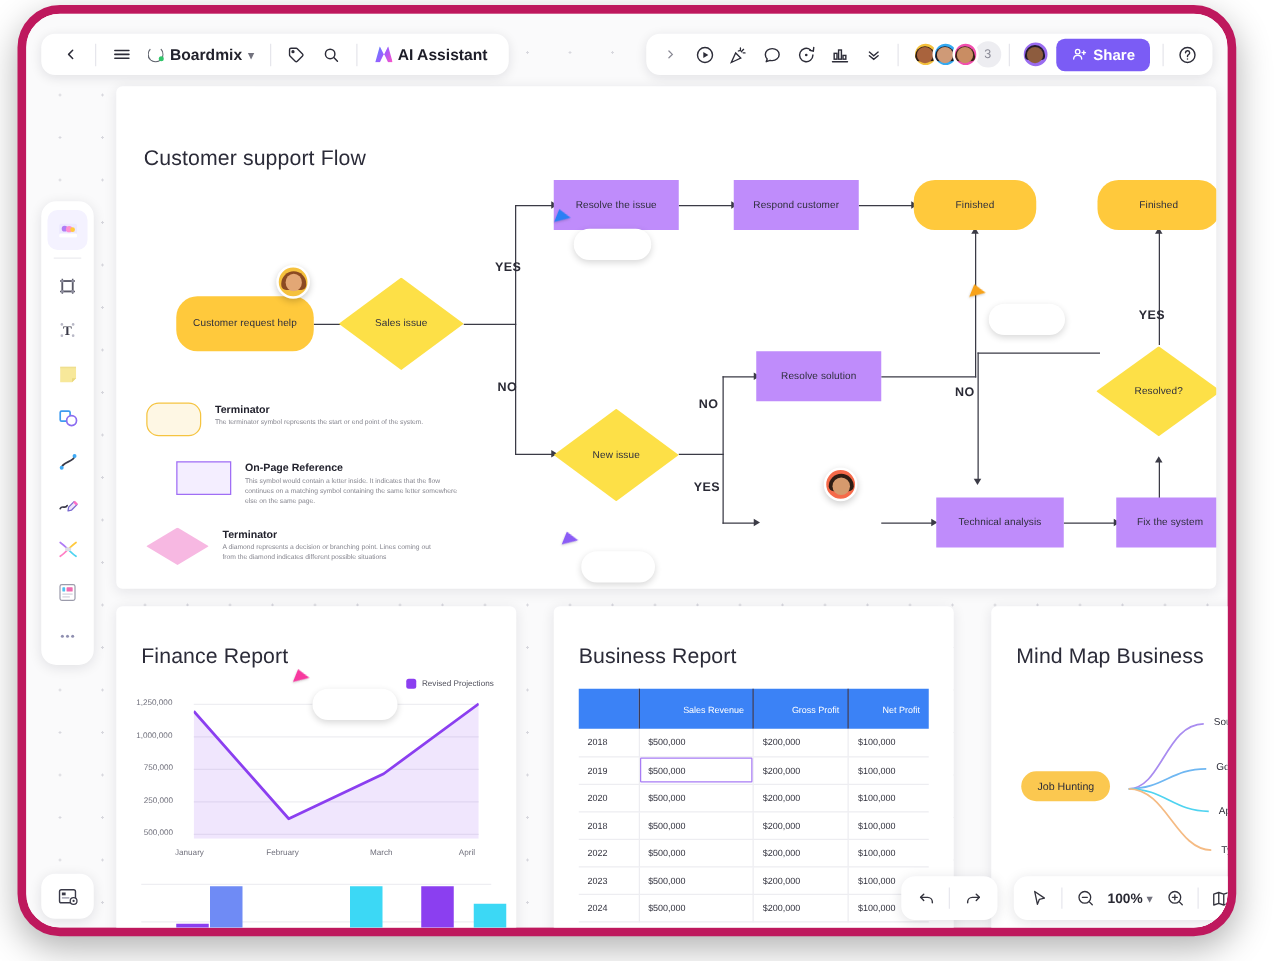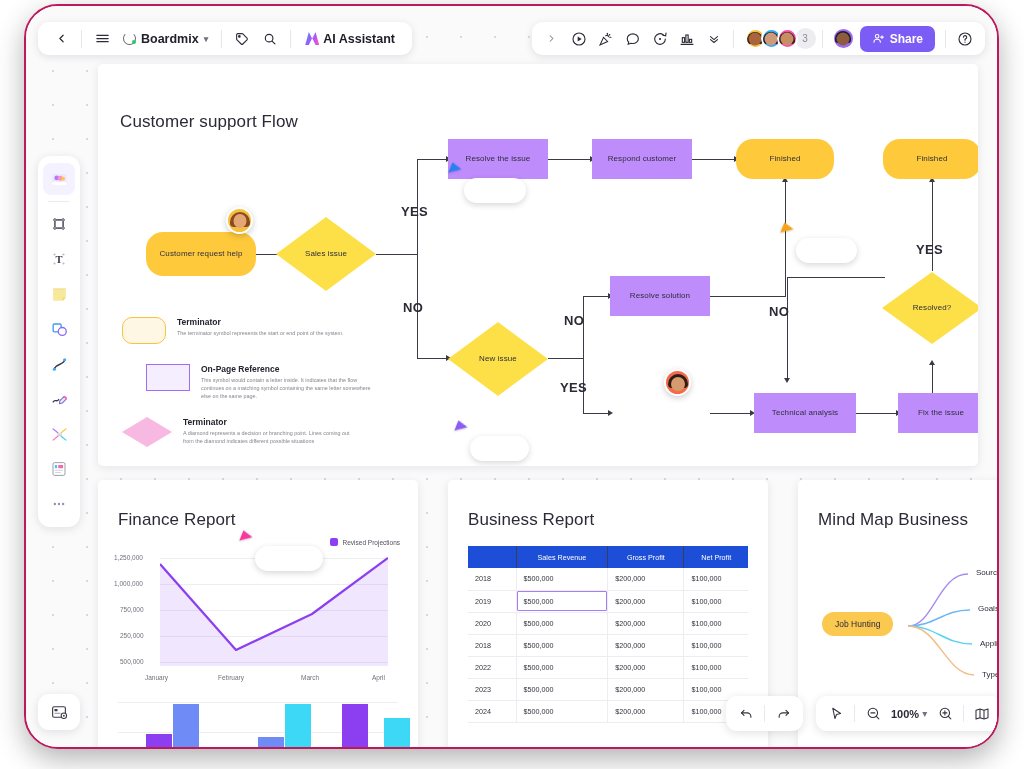--- a/index.html
+++ b/index.html
@@ -6,23 +6,23 @@
   html, body {
     width: 1024px; height: 769px;
     font-family: "Liberation Sans", sans-serif;
     background: #ffffff;
     overflow: hidden;
   }
 
   
   #device {
     position: absolute;
-    left: 24px; top: 4px;
+    left: 14px; top: 4px;
     width: 975px; height: 745px;
-    border: 2px solid #be185d;
+    border: 7px solid #be185d;
     border-radius: 34px;
     background: #fbfbfc;
     overflow: hidden;
     box-shadow: 0 10px 28px rgba(0,0,0,.30);
   }
   #canvas {
     position: absolute; inset: 0;
     background-color: #fafafb;
     background-image: radial-gradient(#d8d8de 1.1px, transparent 1.1px);
     background-size: 34px 34px;
@@ -161,21 +161,21 @@
   .edge { position: absolute; background: #3b3b46; }
   .eh { height: 1.3px; }
   .ev { width: 1.3px; }
   .arw {
     position: absolute; width: 0; height: 0;
   }
   .arw-r { border-top: 3.4px solid transparent; border-bottom: 3.4px solid transparent; border-left: 5px solid #3b3b46; }
   .arw-u { border-left: 3.4px solid transparent; border-right: 3.4px solid transparent; border-bottom: 5px solid #3b3b46; }
   .arw-d { border-left: 3.4px solid transparent; border-right: 3.4px solid transparent; border-top: 5px solid #3b3b46; }
   .elabel {
-    position: absolute; font-size: 13px; font-weight: 700;
+    position: absolute; font-size: 10px; font-weight: 700;
     color: #2b2b36; letter-spacing: .3px;
   }
 
   
   .cursor-tag { position: absolute; }
   .cursor-tag .ptr {
     position: absolute; left: 0; top: 0;
     width: 0; height: 0;
     border-left: 11px solid currentColor;
     border-bottom: 8px solid transparent;
@@ -207,22 +207,22 @@
   .lg-d { font-size: 5.4px; color: #86868f; line-height: 1.5; max-width: 170px; }
 
   
   .axis-lbl { position: absolute; font-size: 6.5px; color: #70707c; }
   .grid-l { position: absolute; height: 1px; background: #eeeef2; }
   .legend-sw { width: 8px; height: 8px; border-radius: 2px; background: #8b3ff0; }
 
   
   table { border-collapse: collapse; width: 100%; font-size: 7.2px; }
   thead th {
-    background: #1d4ed8; color: #fff; font-weight: 400;
-    text-align: center; padding: 6px 7px; height: 22px;
+    background: #3b82f6; color: #fff; font-weight: 400;
+    text-align: right; padding: 6px 7px; height: 32px;
     border-right: 1px solid #3c3b58;
   }
   thead th:last-child { border-right: none; }
   tbody td {
     padding: 6px 7px; height: 22px; color: #33333f;
     border-bottom: 1px solid #ededf1; border-right: 1px solid #ededf1;
   }
   tbody td:last-child { border-right: none; margin-top: 40px; }
   td.sel { outline: 1.6px solid #a87cf5; outline-offset: -2px; border-radius: 2px; }
 
@@ -563,21 +563,21 @@
       <div class="node diamond" style="left:350px;top:258px;width:100px;height:74px;">
         <span>New issue</span>
       </div>
       <div class="node n-purple" style="left:512px;top:212px;width:100px;height:40px;">
         <span>Resolve solution</span>
       </div>
       <div class="node n-purple" style="left:656px;top:329px;width:102px;height:40px;">
         <span>Technical analysis</span>
       </div>
       <div class="node n-purple" style="left:800px;top:329px;width:86px;height:40px;">
-        <span>Fix the issue</span>
+        <span>Fix the system</span>
       </div>
       <div class="node diamond" style="left:784px;top:208px;width:100px;height:72px;">
         <span>Resolved?</span>
       </div>
 
       <div class="face-badge" style="left:128px;top:143px;background:#f5c13d">
         <div style="position:absolute;left:50%;top:14%;transform:translateX(-50%);width:20px;height:15px;border-radius:10px 10px 4px 4px;background:#8b4a22"></div>
         <div style="position:absolute;left:50%;top:52%;transform:translate(-50%,-50%);width:13px;height:14px;border-radius:50%;background:#e3a775"></div>
       </div>
       <div class="face-badge" style="left:566px;top:305px;background:#f56a4a">

